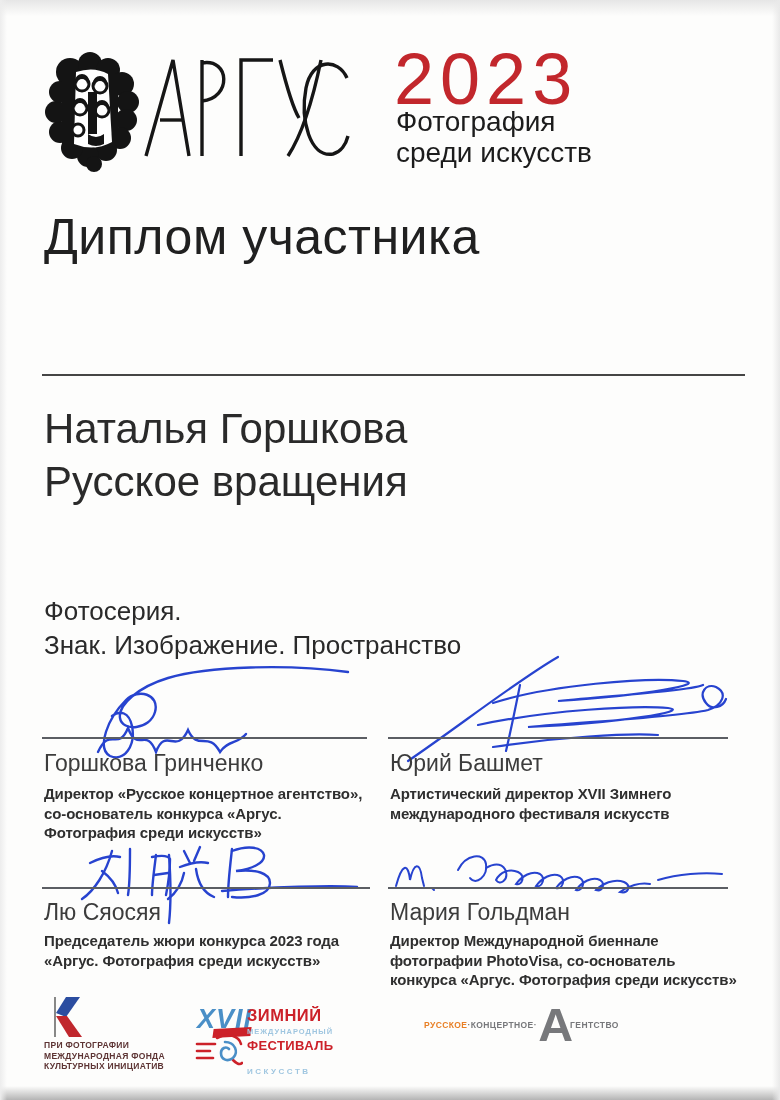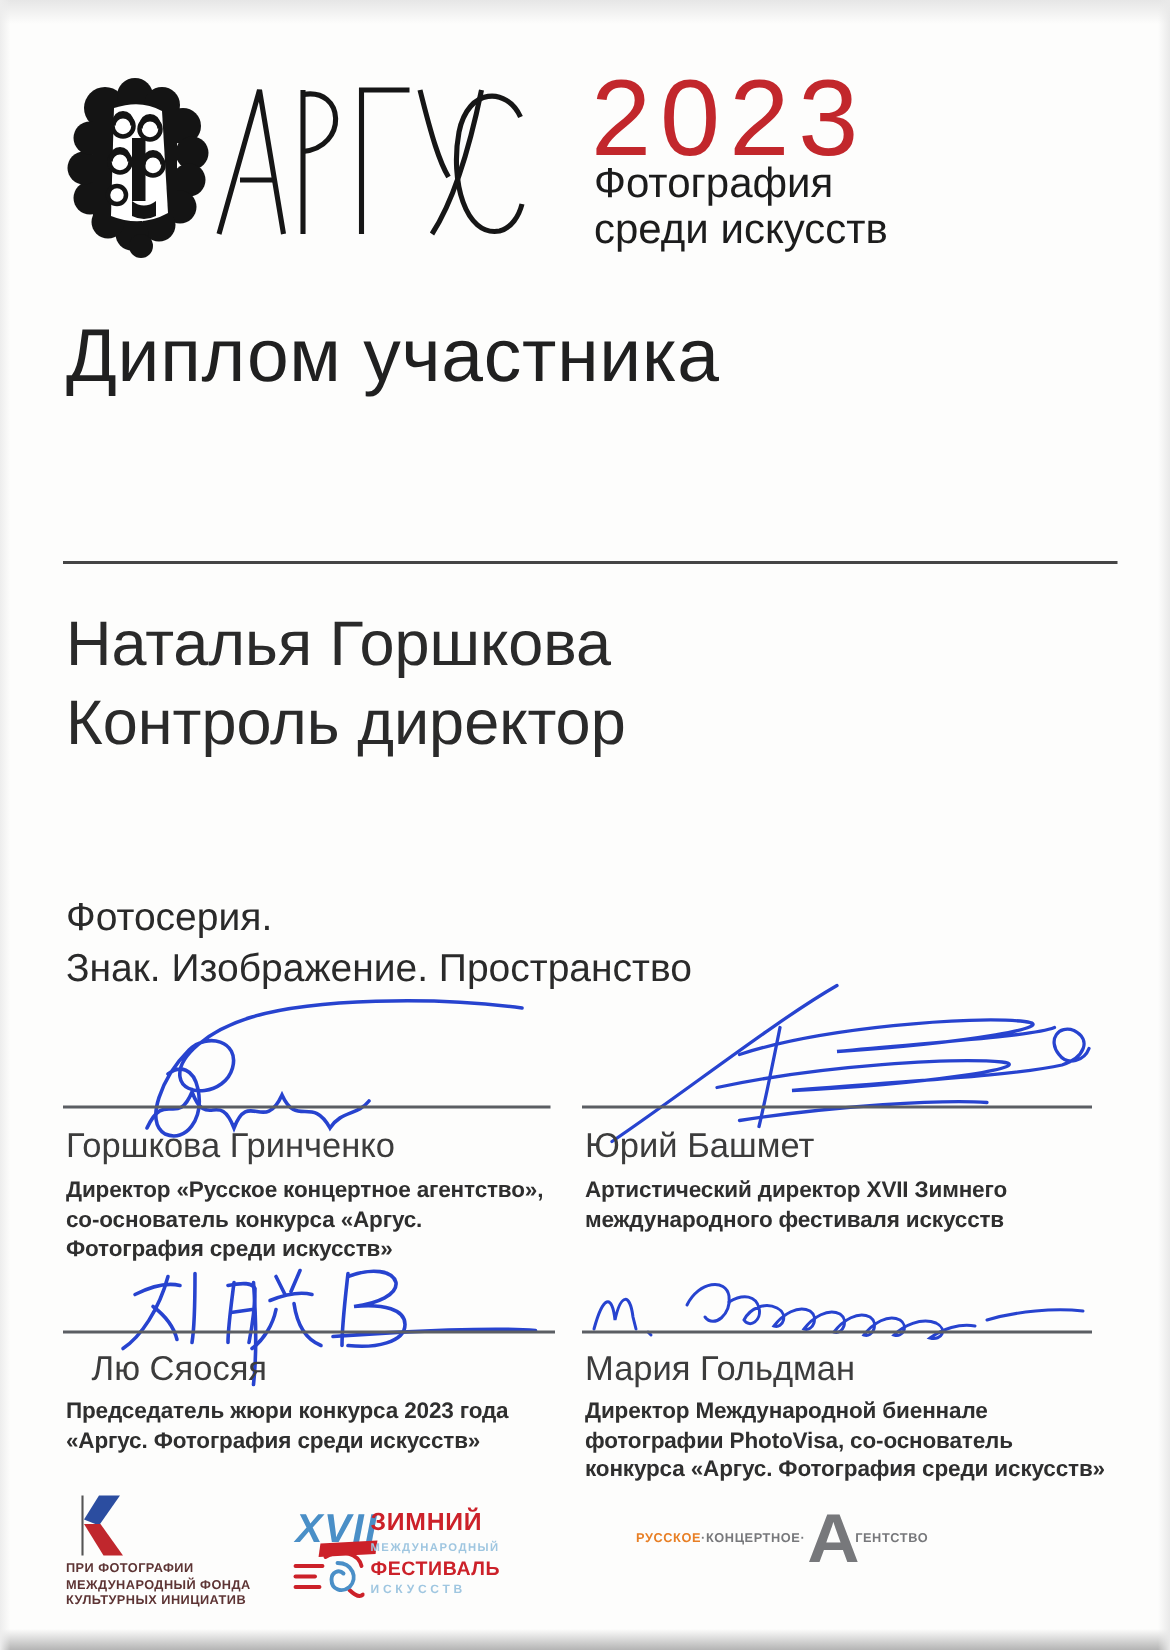--- a/index.html
+++ b/index.html
@@ -35,38 +35,38 @@
   
   .sigline{height:1.5px;background:#5b5e63;}
   .sl-1a{left:42px;top:737px;width:325px;}
   .sl-1b{left:388px;top:737px;width:340px;}
   .sl-2a{left:42px;top:887px;width:328px;}
   .sl-2b{left:388px;top:887px;width:340px;}
   .sig-name{font-size:23px;color:#3c3c3c;}
   .sig-role{font-size:15px;line-height:19.5px;font-weight:bold;color:#2f2f2f;letter-spacing:-0.1px;}
   .n1{left:44px;top:750px;} .r1{left:44px;top:784px;width:332px;}
   .n2{left:390px;top:750px;} .r2{left:390px;top:784px;width:340px;}
-  .n3{left:61px;top:899px;}  .r3{left:44px;top:931px;width:330px;}
+  .n3{left:44px;top:899px;}  .r3{left:44px;top:931px;width:330px;}
   .n4{left:390px;top:899px;} .r4{left:390px;top:931px;width:352px;}
   .ink{position:absolute;}
 
   
   .pfki-text{left:44px;top:1040px;font-size:8.5px;line-height:10.5px;font-weight:bold;
     letter-spacing:.3px;color:#5d3434;}
   .fest{left:195px;top:1004px;width:140px;}
   .fest-num{position:absolute;left:2px;top:0px;font-size:27px;font-weight:bold;
     font-style:italic;color:#4a8fc7;letter-spacing:1px;}
   .fest-ribbon{position:absolute;left:18px;top:24px;width:38px;height:9px;
     background:#cc2129;transform:skew(-8deg,-3deg);}
   .fest-wave{position:absolute;left:0px;top:28px;}
   .fest-col{position:absolute;left:52px;top:2px;width:88px;}
   .fw1{font-size:16.5px;font-weight:bold;color:#cc2129;letter-spacing:.5px;}
   .fw2{font-size:7.5px;font-weight:bold;color:#9fc6e0;letter-spacing:1px;margin-top:2px;}
   .fw3{font-size:13px;font-weight:bold;color:#cc2129;letter-spacing:.4px;margin-top:2px;}
-  .fw4{font-size:8px;font-weight:bold;color:#9fc6e0;letter-spacing:2.5px;margin-top:2px;}
+  .fw4{font-size:8px;font-weight:bold;color:#9fc6e0;letter-spacing:2.5px;margin-top:14px;}
   .rka{left:387px;top:1002px;display:flex;align-items:center;}
   .rka .small{font-size:8.5px;font-weight:bold;letter-spacing:.4px;}
   .rka .orange{color:#e87f25;padding-left:37px;} .rka .gray{color:#77787b;}
   .rka .bigA{font-size:46px;font-weight:bold;color:#77787b;line-height:46px;
     margin:0 -2px 0 2px;transform:scaleX(1.05);}
   .pv{left:578px;top:1020px;width:170px;}
   .pv-name{font-family:"Liberation Serif","DejaVu Serif",serif;font-size:22px;
     letter-spacing:6px;color:#181824;}
   .pv-sub{font-size:6.5px;letter-spacing:.9px;color:#8a8a8a;margin-top:6px;}
 </style>
@@ -134,21 +134,21 @@
     <div>Фотография</div>
     <div>среди искусств</div>
   </div>
 
   <div class="abs title">Диплом участника</div>
 
   <div class="abs divider"></div>
 
   <div class="abs recipient">
     <div>Наталья Горшкова</div>
-    <div>Контроль директор</div>
+    <div>Русское вращения</div>
   </div>
 
   <div class="abs worktype">
     <div>Фотосерия.</div>
     <div>Знак. Изображение. Пространство</div>
   </div>
 
   <svg class="ink" style="left:58px;top:660px" width="305" height="100" viewBox="0 0 305 100">
     <g stroke="#2743cf" stroke-width="2.4" fill="none" stroke-linecap="round">
       <path d="M 290,12 C 230,4 150,6 110,18 C 80,27 60,45 62,58 C 64,72 92,70 97,52 C 102,34 80,28 68,40 C 50,58 38,88 52,96 C 66,102 78,86 74,66 C 71,52 62,50 54,56"></path>
@@ -207,21 +207,21 @@
   <div class="abs sig-name n4">Мария Гольдман</div>
   <div class="abs sig-role r4">Директор Международной биеннале фотографии PhotoVisa, со-основатель конкурса «Аргус. Фотография среди искусств»</div>
 
   <svg class="abs" style="left:50px;top:996px" width="48" height="42" viewBox="0 0 48 42">
     <line x1="5" y1="1" x2="5" y2="41" stroke="#555" stroke-width="1.4"></line>
     <polygon points="16,1 30,1 16,21 6,17" fill="#2b4da0"></polygon>
     <polygon points="6,20 17,20 32,41 19,41" fill="#c0272d"></polygon>
   </svg>
   <div class="abs pfki-text">
     <div>ПРИ ФОТОГРАФИИ</div>
-    <div>МЕЖДУНАРОДНЫЙ ФОНДА</div>
+    <div>МЕЖДУНАРОДНАЯ ФОНДА</div>
     <div>КУЛЬТУРНЫХ ИНИЦИАТИВ</div>
   </div>
 
   <div class="abs fest">
     <div class="fest-num">XVII</div>
     <div class="fest-ribbon"></div>
     <svg class="fest-wave" width="48" height="36" viewBox="0 0 48 36">
       <g stroke="#cc2129" stroke-width="2.6" fill="none" stroke-linecap="round">
         <path d="M2 12 H20"></path>
           <path d="M2 19 H15"></path>

